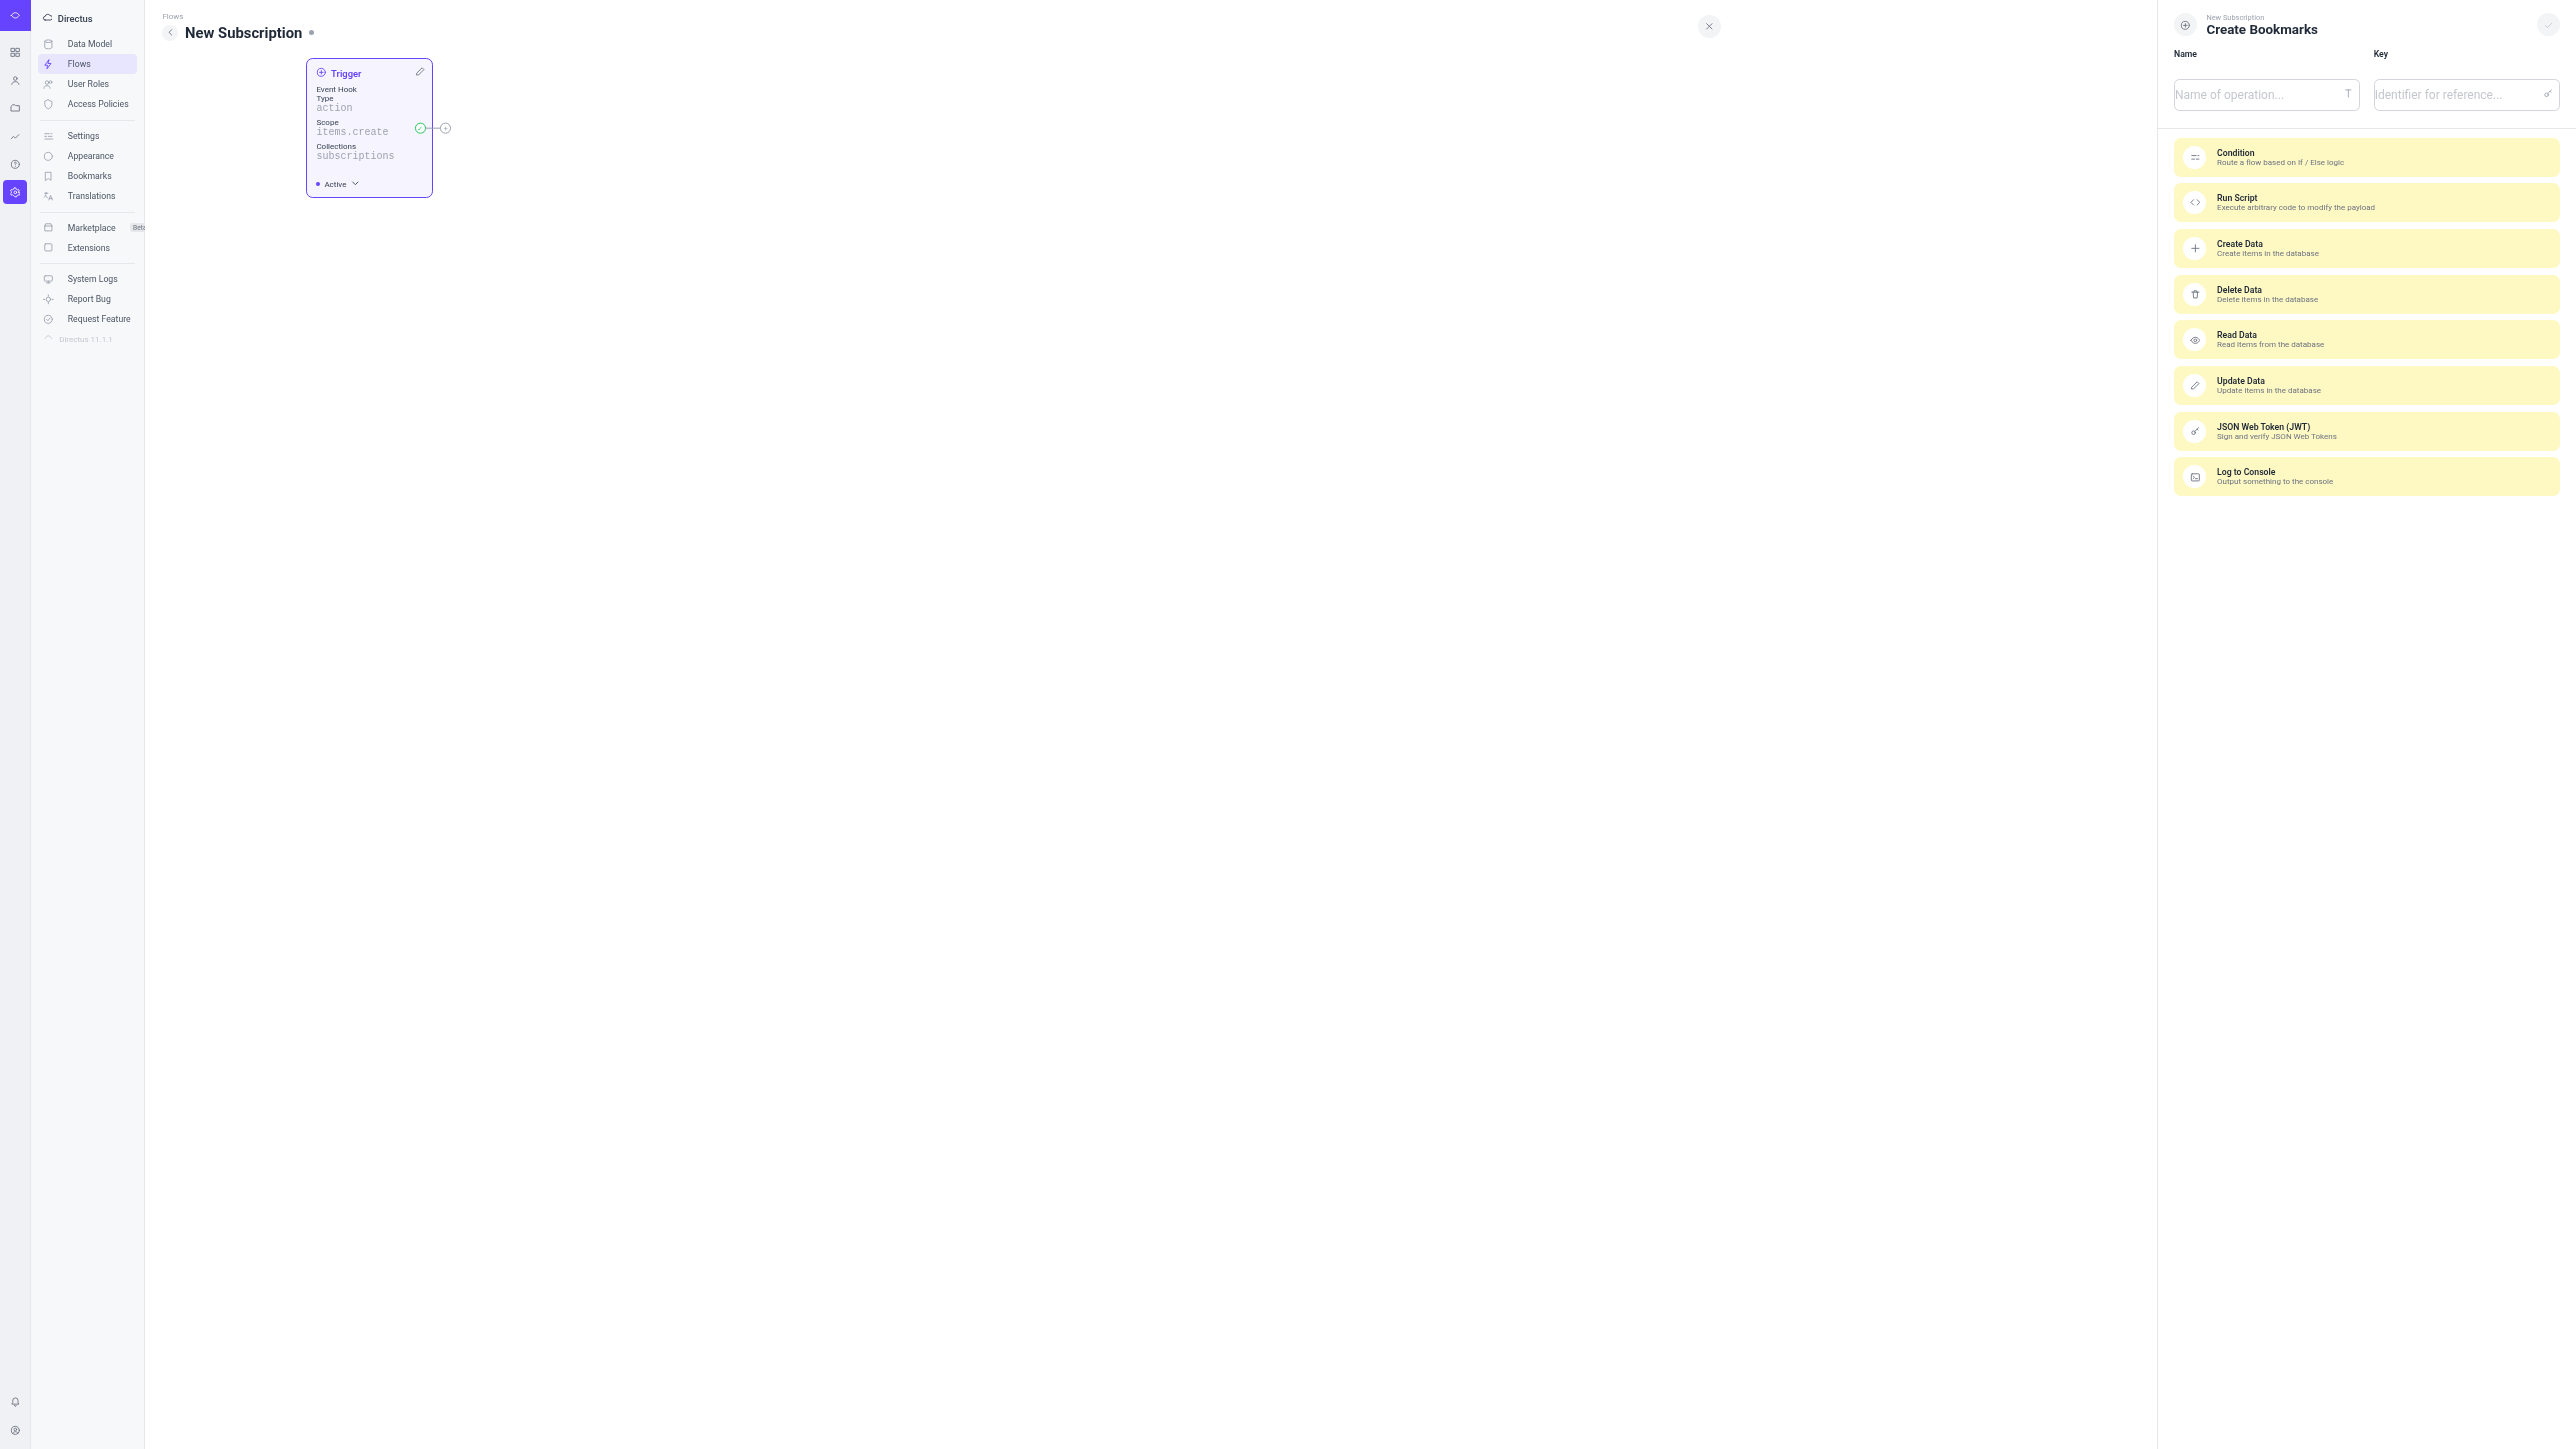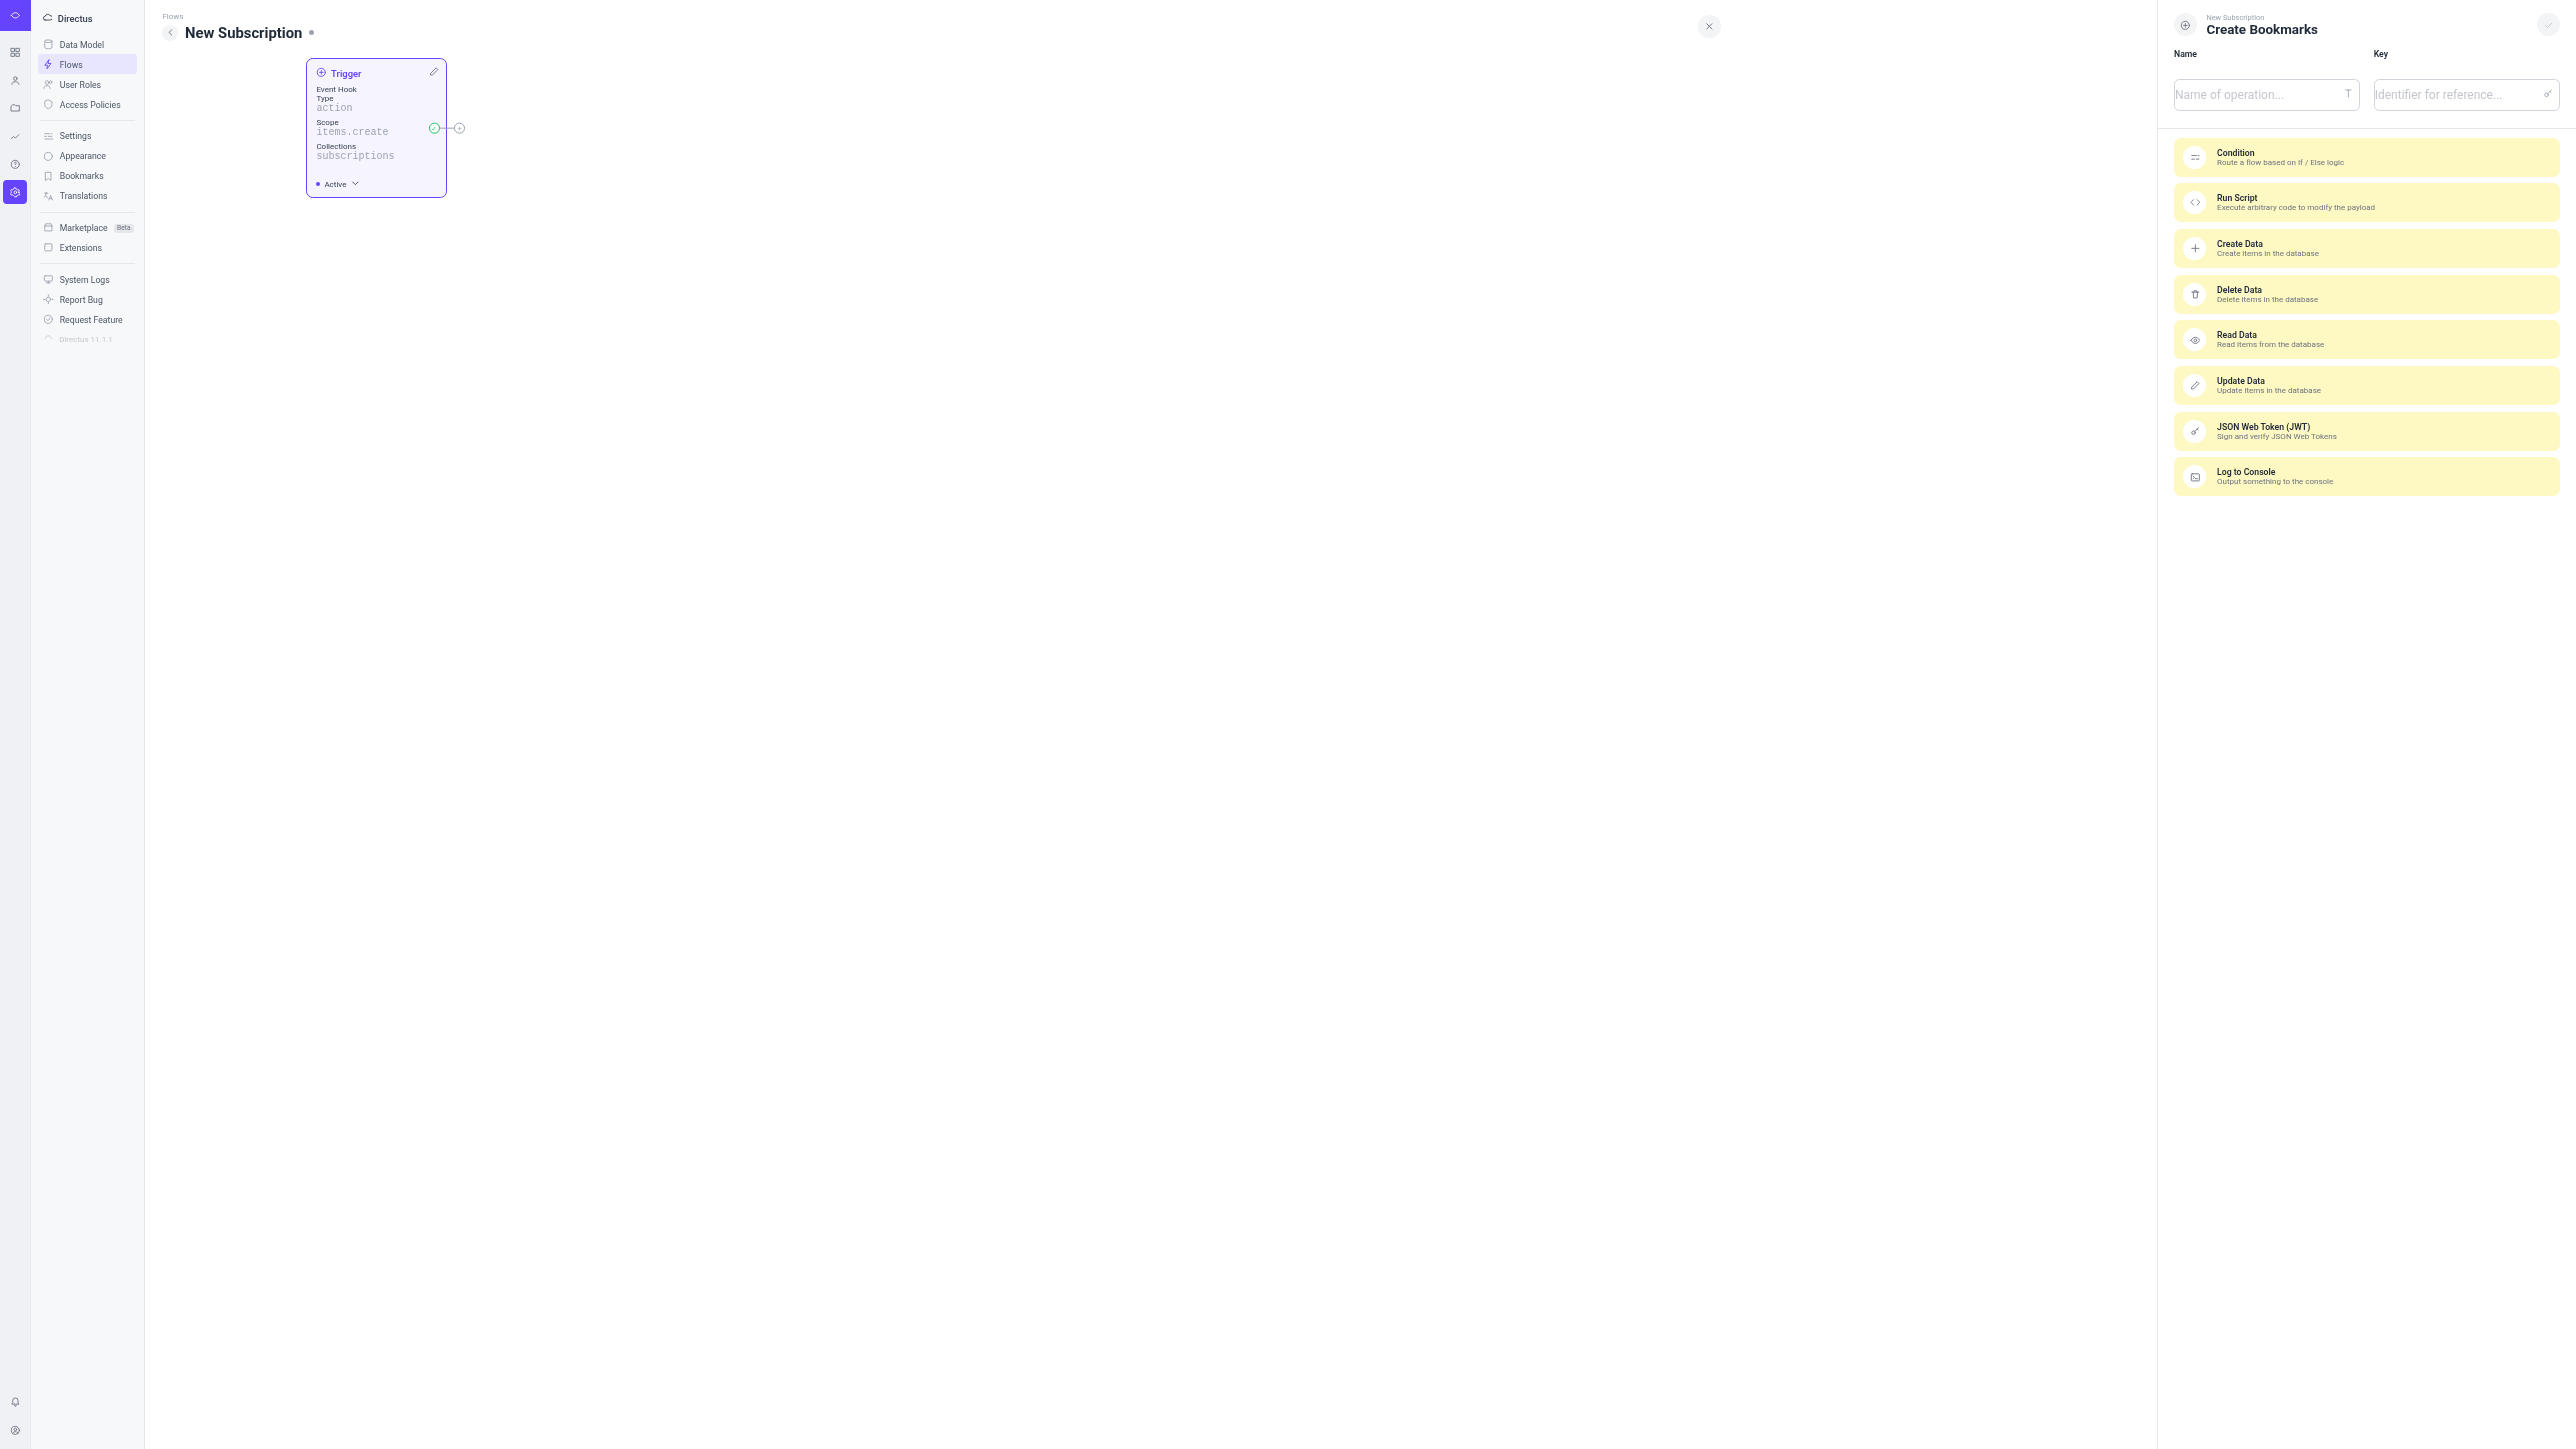--- a/index.html
+++ b/index.html
@@ -9,38 +9,38 @@
   .rail { width: 31px; background: #f0f1f4; display: flex; flex-direction: column; align-items: center; padding-top: 0; border-right: 0.7px solid #e5e7eb; }
   .rail-logo { width: 31px; height: 31px; background: #6644ff; display: flex; align-items: center; justify-content: center; color: #fff; }
   .rail-icons { flex: 1; display: flex; flex-direction: column; align-items: center; gap: 4px; padding-top: 9.4px; }
   .rail-icon { width: 24px; height: 24px; display: flex; align-items: center; justify-content: center; border-radius: 4px; color: #6b7280; cursor: pointer; }
   .rail-icon.active { background: #6644ff; color: #fff; }
   .rail-bottom { display: flex; flex-direction: column; align-items: center; gap: 4px; padding-bottom: 6.7px; }
 
   
   .sidebar { width: 114px; background: #f7f8fa; border-right: 0.7px solid #e5e7eb; padding: 9.4px 6.7px; display: flex; flex-direction: column; }
   .sb-brand { display: flex; align-items: center; gap: 5.4px; padding: 2.7px 4px 9.4px; color: #374151; font-size: 9.4px; font-weight: 500; }
-  .sb-item { display: flex; align-items: flex-end; gap: 6px; padding: 4.7px 5.4px; border-radius: 4px; font-size: 8.7px; color: #4b5563; cursor: pointer; }
+  .sb-item { display: flex; align-items: center; gap: 14px; padding: 4.7px 5.4px; border-radius: 4px; font-size: 8.7px; color: #4b5563; cursor: pointer; }
   .sb-item.active { background: #e8e5ff; color: #4b5563; }
   .sb-item .ic { width: 10.7px; height: 10.7px; display: inline-flex; align-items: center; justify-content: center; color: #9ca3af; }
   .sb-item.active .ic { color: #6644ff; }
   .sb-sep { height: 0.7px; background: #e5e7eb; margin: 5.4px 2.7px; }
   .sb-beta { margin-left: auto; font-size: 6.7px; background: #e5e7eb; color: #6b7280; padding: 0.7px 3.4px; border-radius: 2.7px; }
   .sb-version { color: #c4c7cd; font-size: 8px; padding: 4px 5.4px; display: flex; align-items: center; gap: 5.4px; }
 
   
   .main { flex: 1; position: relative; background: #fff; }
   .crumbs { padding: 12px 17.4px 0; font-size: 8px; color: #9ca3af; }
   .page-title-row { padding: 2.7px 17.4px 12px; display: flex; align-items: center; gap: 6.7px; }
   .back-btn { width: 16px; height: 16px; border-radius: 50%; background: #f3f4f6; display: flex; align-items: center; justify-content: center; color: #6b7280; cursor: pointer; }
   .page-title { font-size: 14.8px; font-weight: 700; color: #1f2937; }
   .dot-unsaved { width: 5.4px; height: 5.4px; border-radius: 50%; background: #9ca3af; }
 
   
-  .trigger-card { position: absolute; left: 161px; top: 58px; width: 141px; border: 1.3px solid #6644ff; border-radius: 6.7px; background: #f6f4ff; padding: 8px 9.4px 6.7px; }
+  .trigger-card { position: absolute; left: 161px; top: 58px; width: 127px; border: 1.3px solid #6644ff; border-radius: 6.7px; background: #f6f4ff; padding: 8px 9.4px 6.7px; }
   .trigger-head { display: flex; align-items: center; gap: 4px; color: #6644ff; font-weight: 600; font-size: 9.4px; margin-bottom: 5.4px; }
   .trigger-edit { position: absolute; top: 6.7px; right: 6.7px; color: #6b7280; cursor: pointer; }
   .tc-label { font-size: 8px; color: #374151; margin-top: 2.7px; }
   .tc-sub { font-size: 8px; color: #374151; }
   .tc-mono { font-family: Liberation Mono, monospace; font-size: 10px; color: #9ca3af; margin-bottom: 4px; }
   .tc-foot { display: flex; align-items: center; gap: 4px; margin-top: 16px; font-size: 8px; color: #374151; }
   .tc-dot { width: 4px; height: 4px; background: #6644ff; border-radius: 50%; }
   .node-out { position: absolute; right: -19px; top: 50%; transform: translateY(-50%); display: flex; align-items: center; }
   .node-out .ok { width: 10.7px; height: 10.7px; border: 1.3px solid #22c55e; border-radius: 50%; display: flex; align-items: center; justify-content: center; color: #22c55e; font-size: 6.7px; background: #fff; }
   .node-out .line { width: 14.8px; height: 1.3px; background: #9ca3af; }

